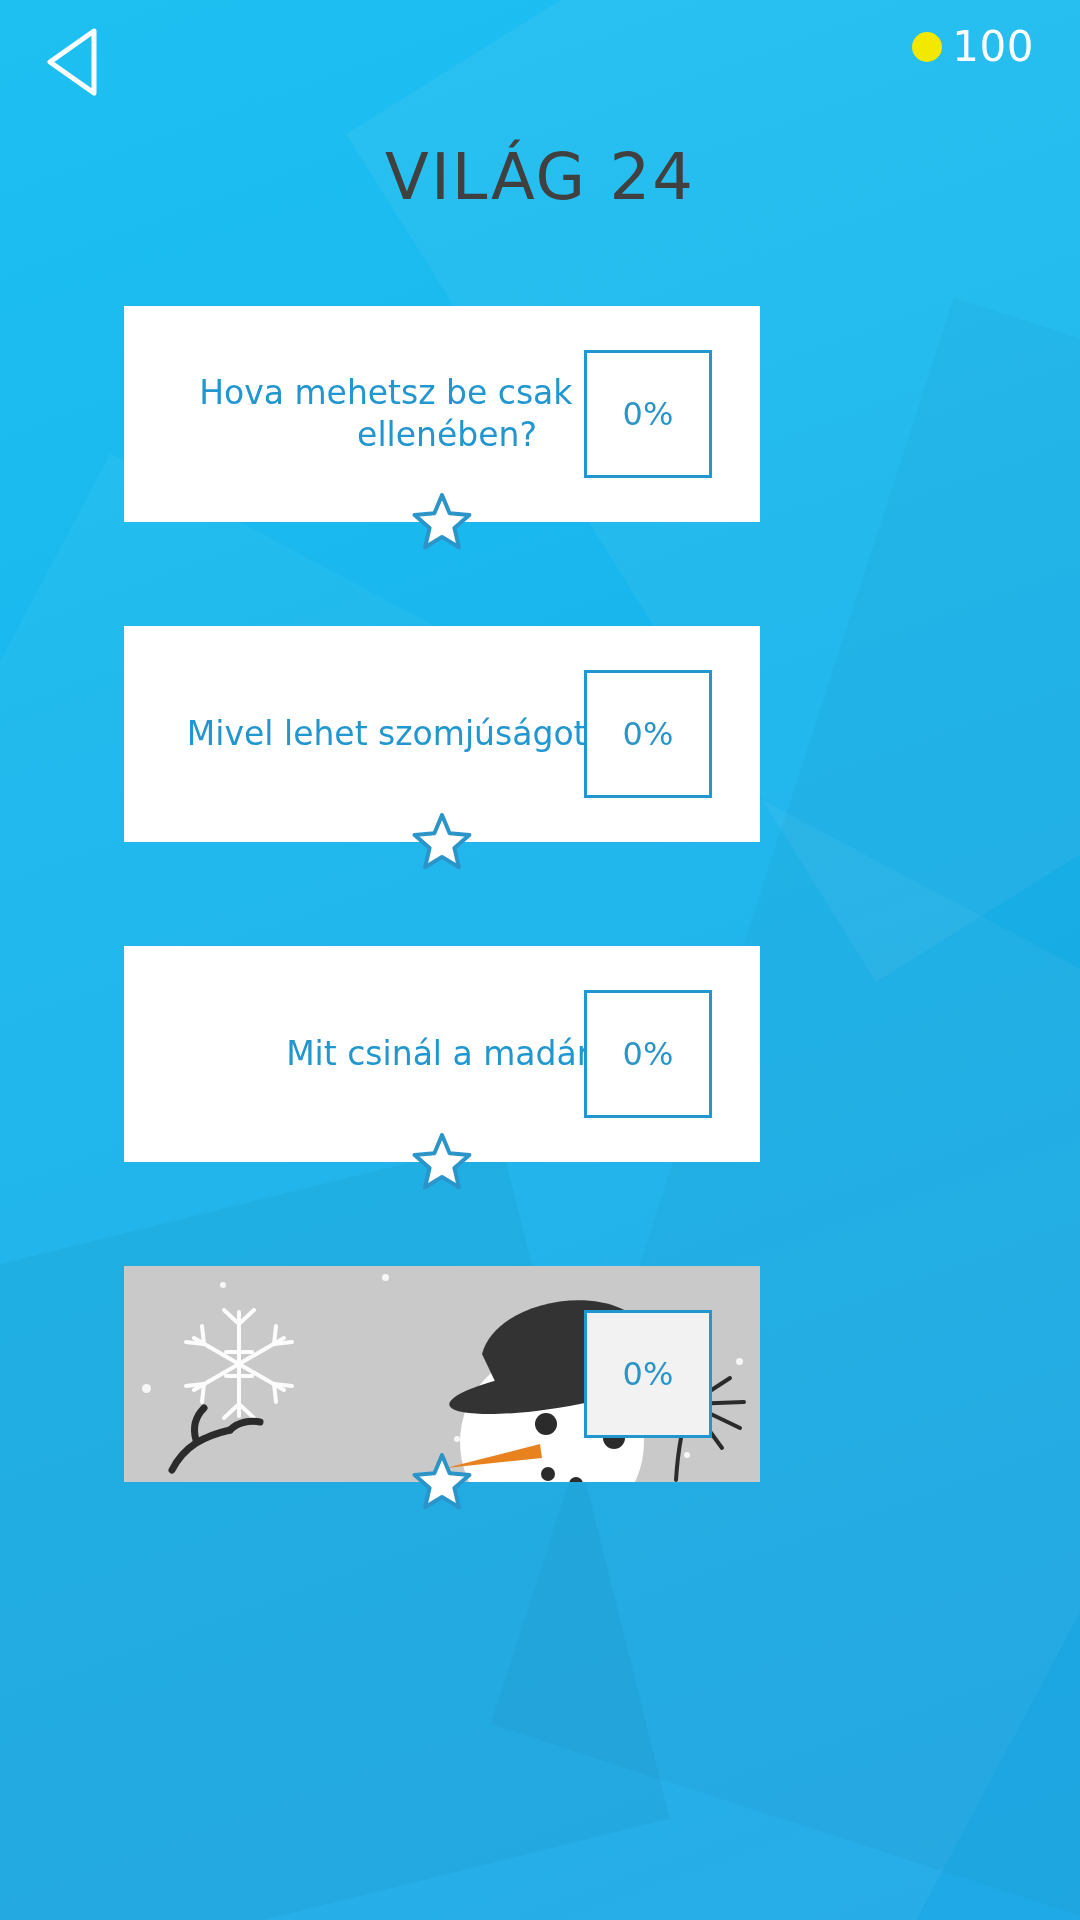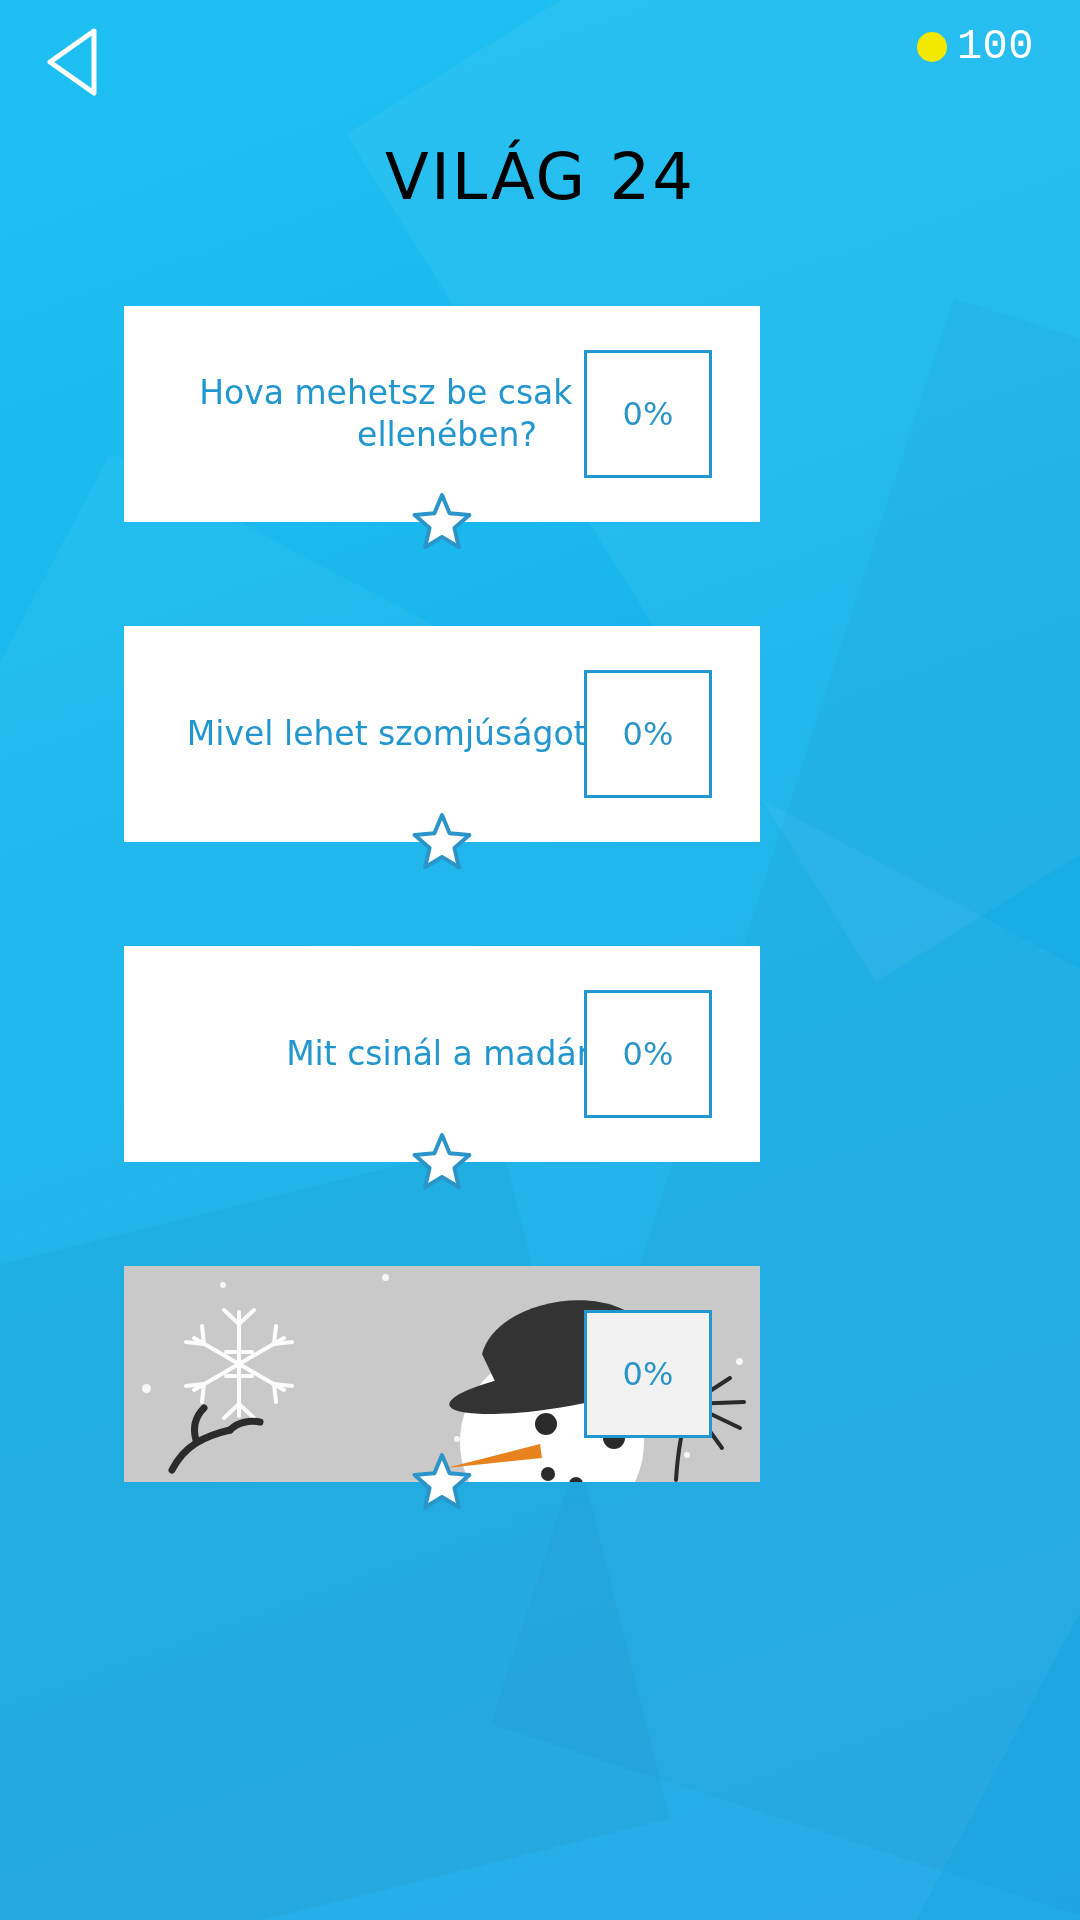--- a/index.html
+++ b/index.html
@@ -65,21 +65,20 @@
     align-items: center;
     justify-content: center;
     cursor: pointer;
   }
   .coin-wrap {
     position: absolute;
     right: 46px; top: 26px;
     display: flex;
     align-items: center;
     gap: 10px;
-    font-family: Liberation Mono, monospace;
   }
   .coin {
     width: 30px; height: 30px;
     border-radius: 50%;
     background: #f3e800;
     display: block;
   }
   .coin-count {
     color: #ffffff;
     font-size: 42px;
@@ -87,21 +86,21 @@
     letter-spacing: 0.5px;
     line-height: 1;
   }
 
   
   .world-title {
     position: absolute;
     top: 140px;
     left: 0; right: 0;
     text-align: center;
-    color: #000000;
+    color: #404040;
     font-size: 64px;
     font-weight: 400;
     letter-spacing: 2px;
     z-index: 5;
   }
 
   
   .levels {
     position: absolute;
     top: 306px;

